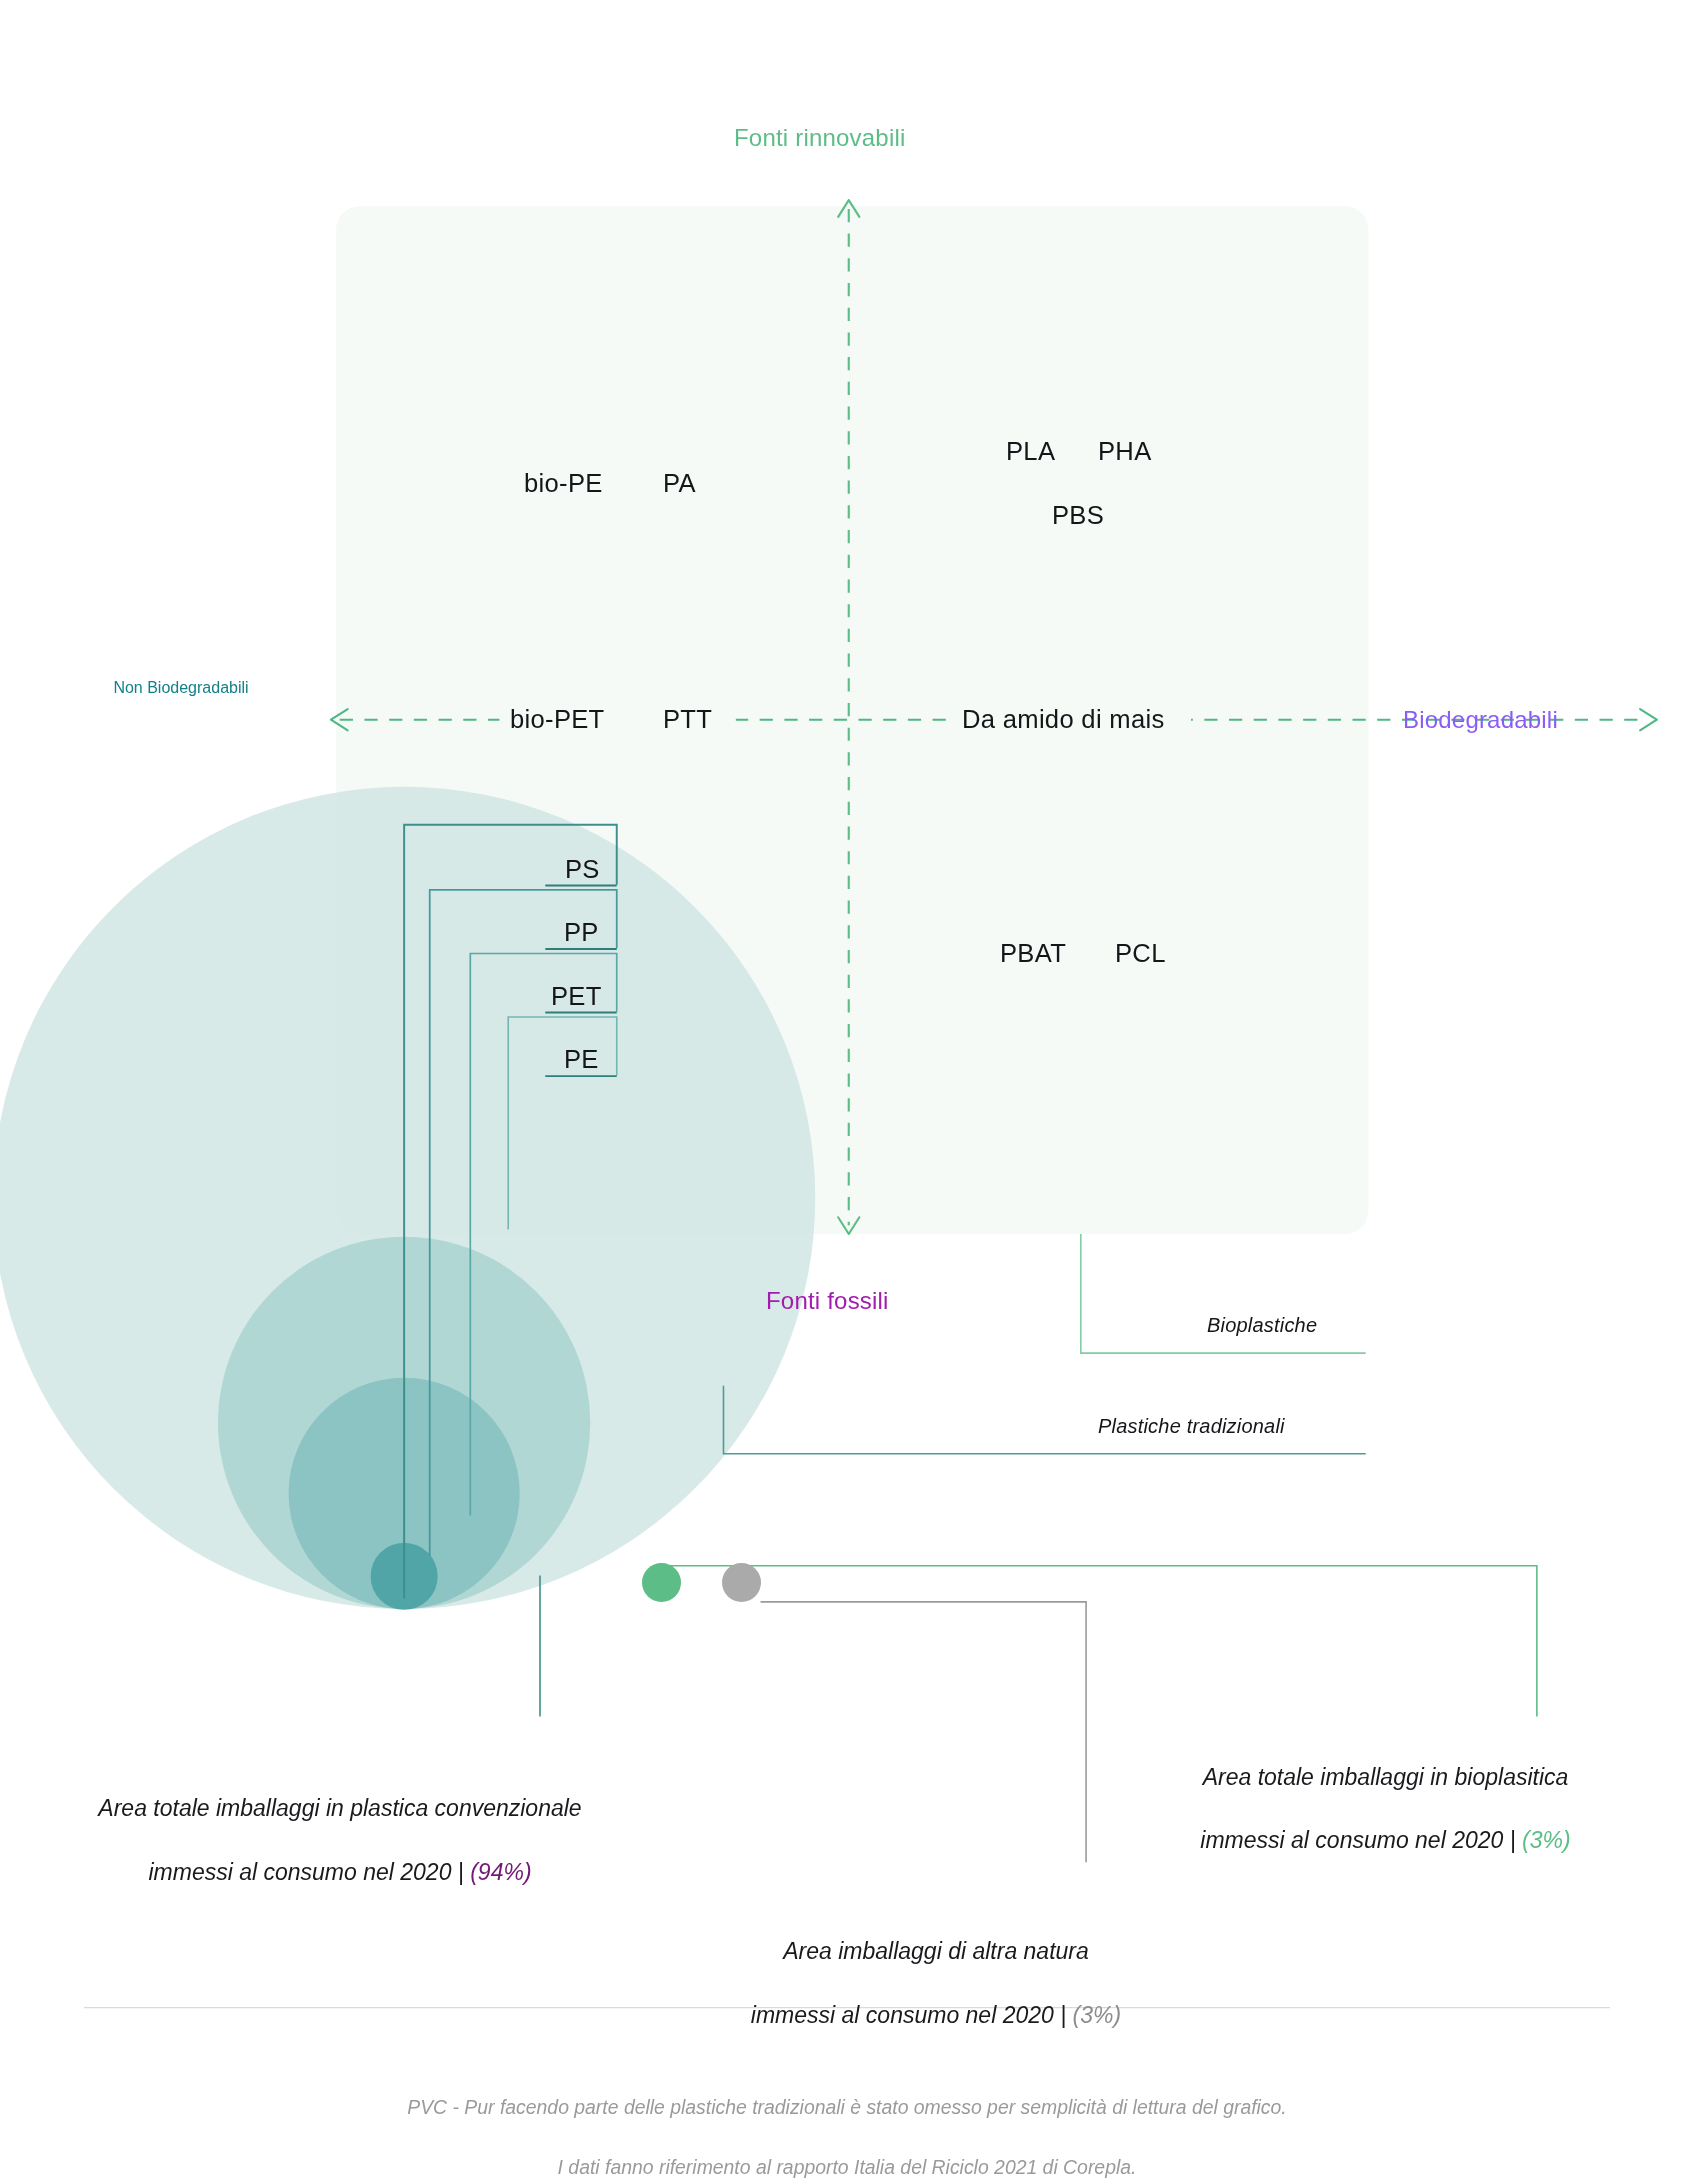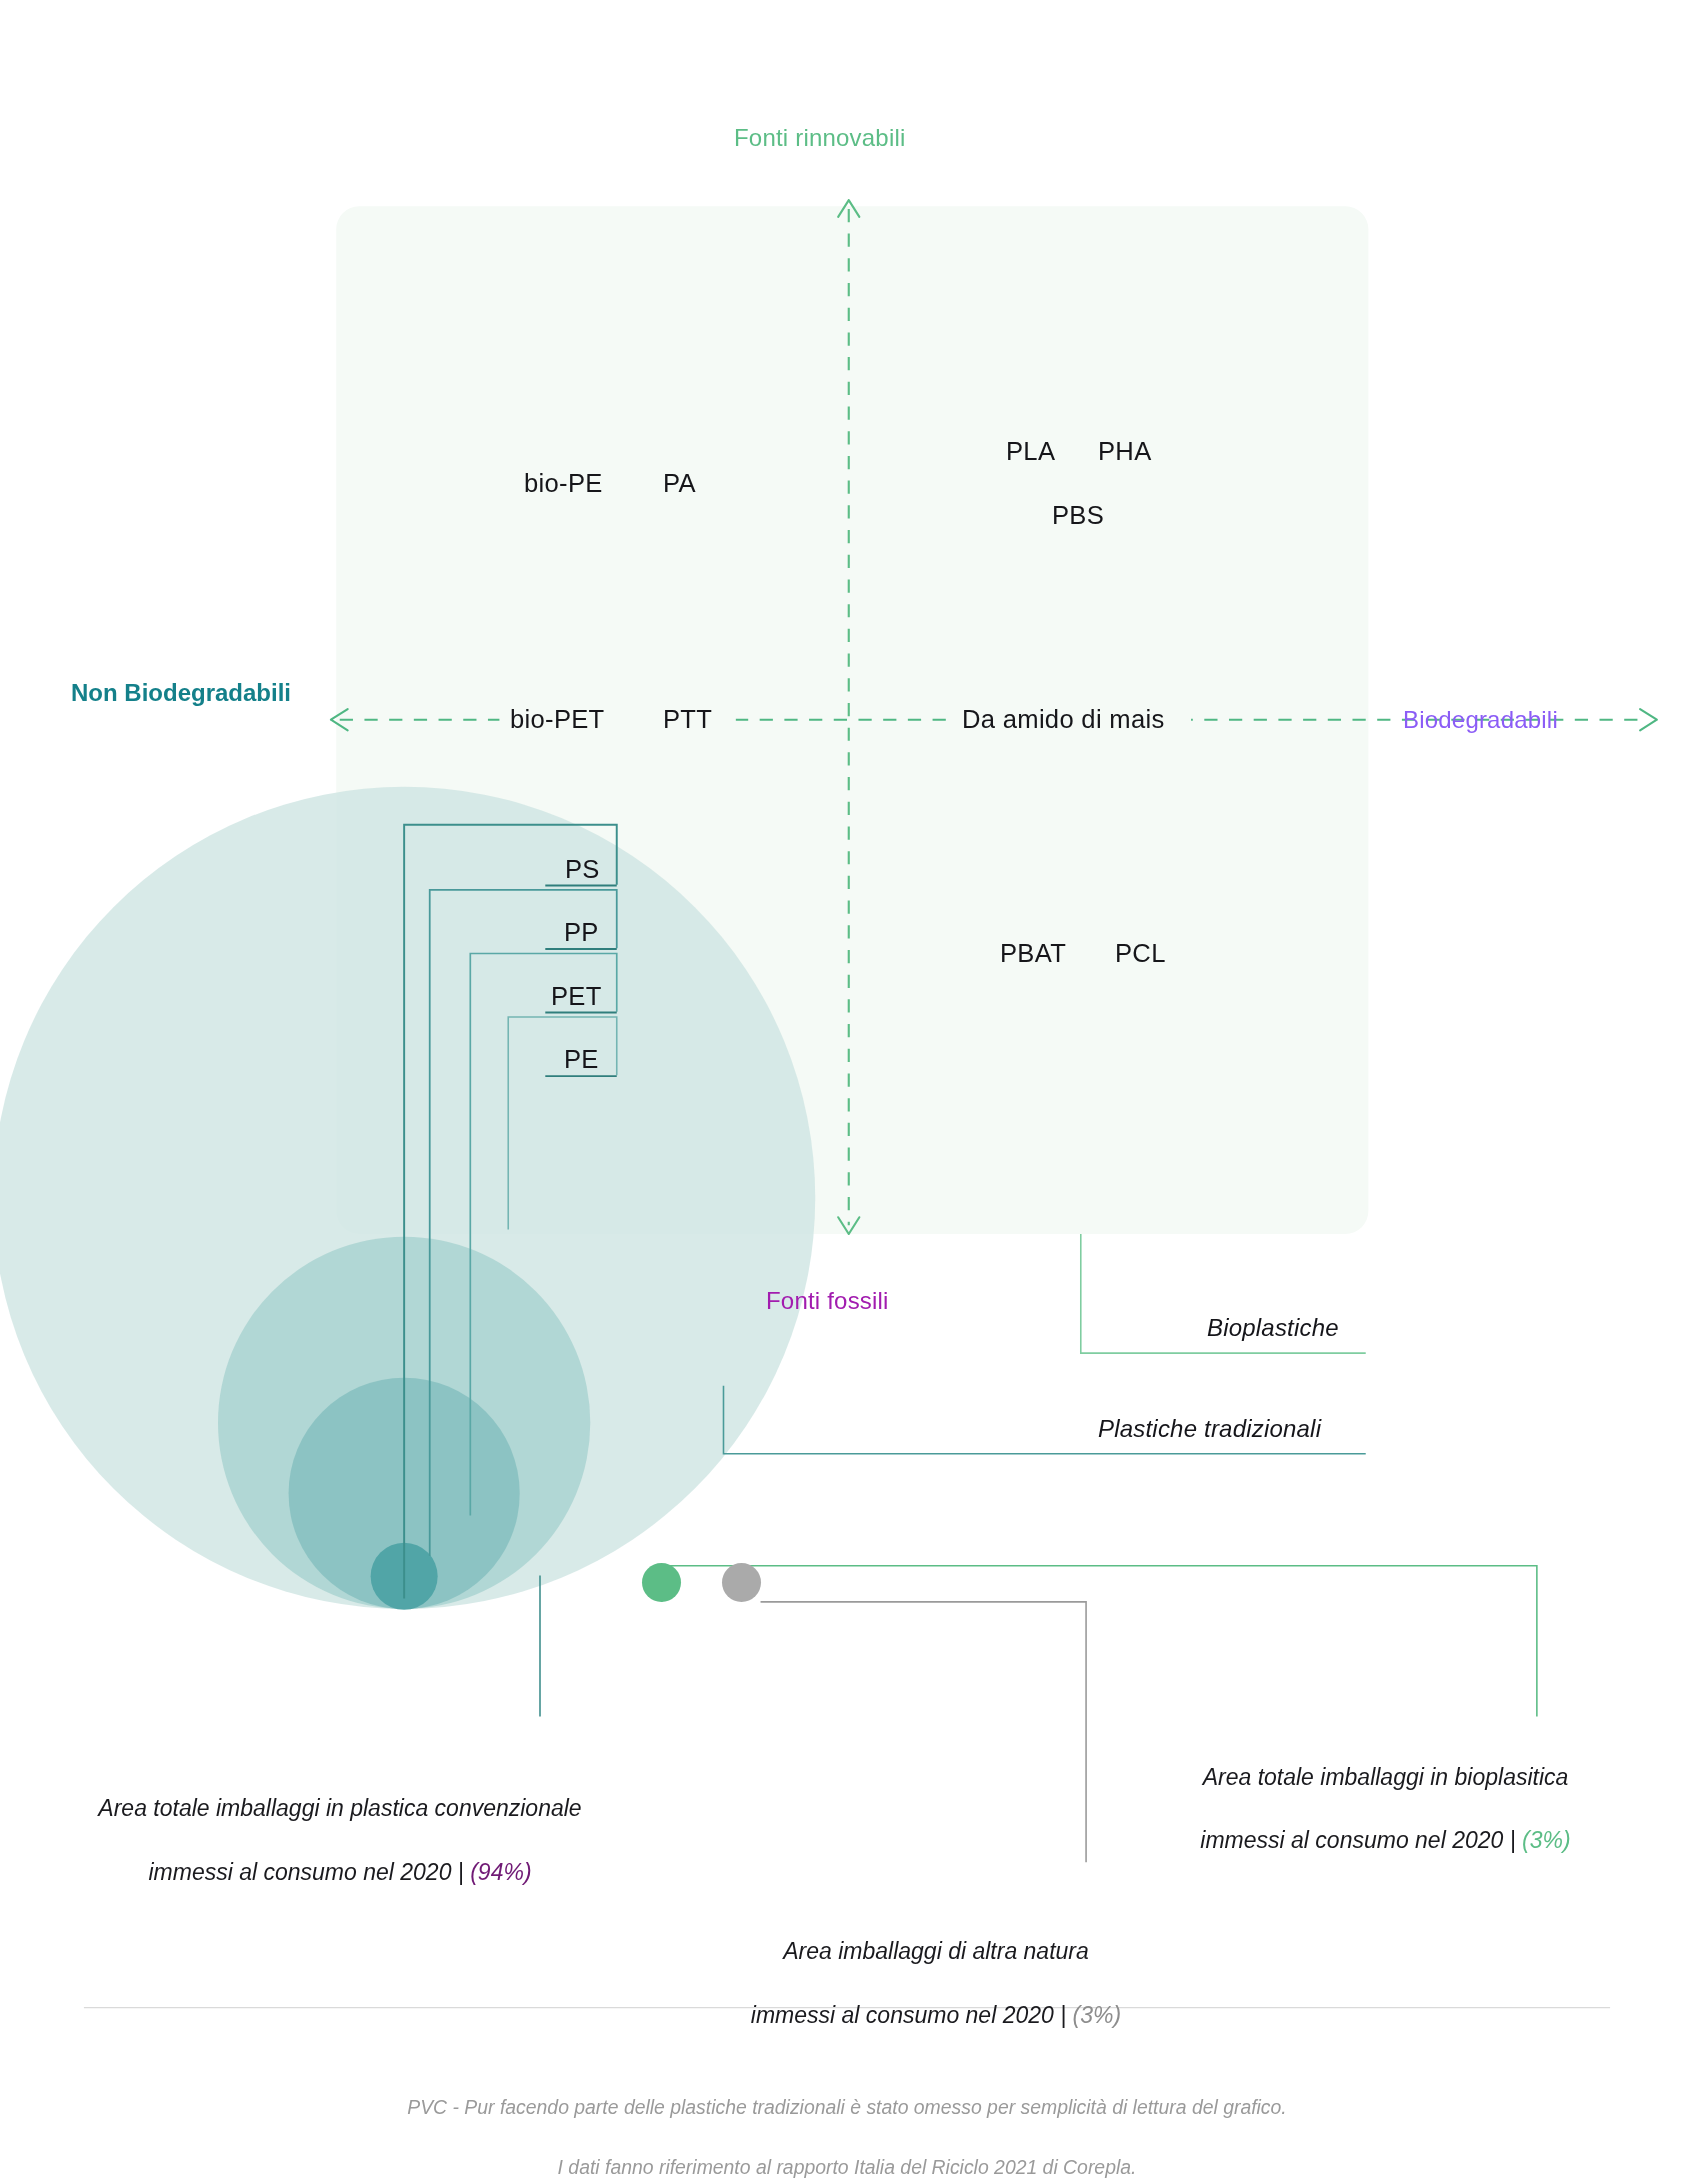--- a/index.html
+++ b/index.html
@@ -14,34 +14,34 @@
   svg.layer{position:absolute;left:0;top:0;width:1694px;height:2179px;overflow:visible;}
   .txt{position:absolute;white-space:nowrap;}
 
   .axis-label-top{
     color:#5cbd86;font-size:24px;letter-spacing:0.2px;
   }
   .axis-label-bottom{
     color:#a21caf;font-size:24px;letter-spacing:0.2px;
   }
   .axis-label-left{
-    color:#14808a;font-size:24px;line-height:1.22;text-align:center;
-    font-weight:700;white-space:normal;
+    color:#14808a;font-size:16px;line-height:1.22;text-align:center;
+    font-weight:400;white-space:normal;
   }
   .axis-label-right{
     color:#8b5cf6;font-size:24px;letter-spacing:0.2px;
   }
   .poly{
     color:#16161a;font-size:25.6px;letter-spacing:0.3px;
   }
   .circ-label{
     color:#15151a;font-size:25.6px;letter-spacing:0.3px;
   }
   .anno{
-    color:#15151a;font-size:24px;font-style:italic;letter-spacing:0.2px;
+    color:#15151a;font-size:20px;font-style:italic;letter-spacing:0.2px;
   }
   .cap{
     position:absolute;font-style:italic;color:#1a1a1e;font-size:23px;
     line-height:1.38;text-align:center;white-space:pre-line;
   }
   .pct-teal{color:#701a75;font-style:italic;}
   .pct-green{color:#5cbd86;font-style:italic;}
   .pct-grey{color:#8d8d8d;font-style:italic;}
   .foot{
     position:absolute;left:0;width:1694px;text-align:center;

